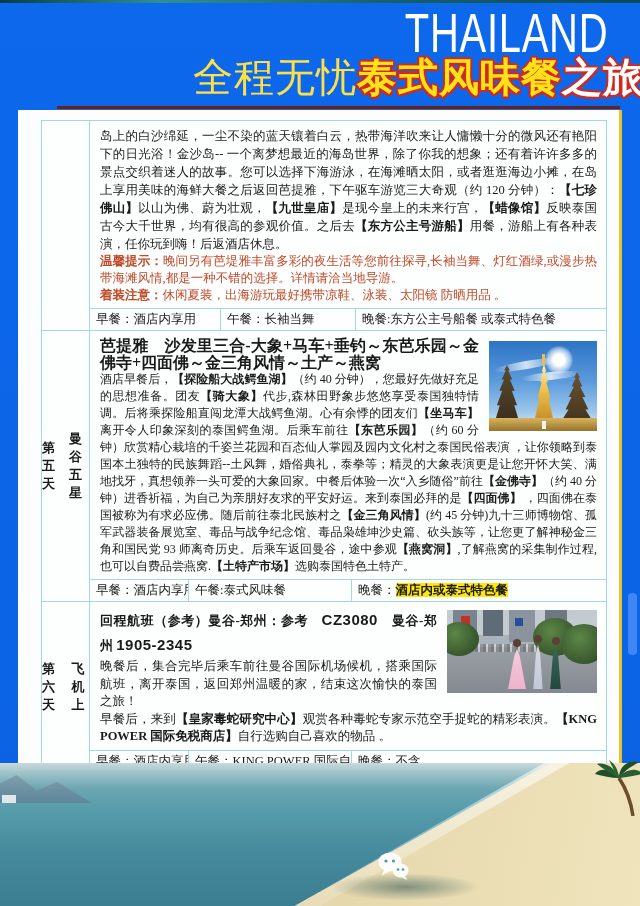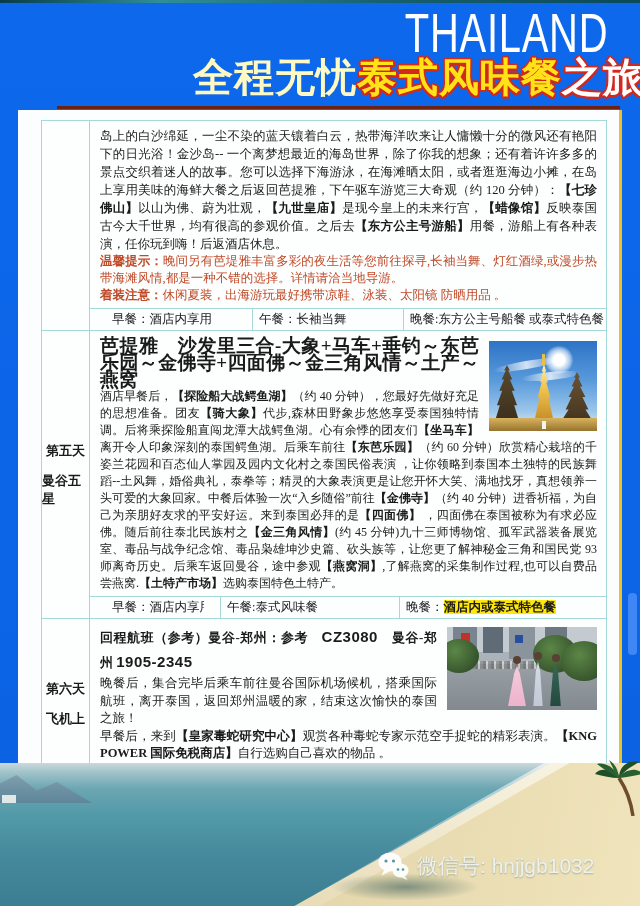--- a/index.html
+++ b/index.html
@@ -4,43 +4,43 @@
 <style>
   html,body{margin:0;padding:0;}
   .page{position:relative;width:640px;height:906px;overflow:hidden;background:#0b66ea;font-family:"Liberation Serif",serif;}
   .bg-blue{position:absolute;left:0;top:0;width:640px;height:763px;background:linear-gradient(180deg,var(--accent-blue,#0d68ec),#0b63e4);}
   .top-strip{position:absolute;left:0;top:0;width:640px;height:3px;background:linear-gradient(90deg,#083c4a,#2f8f96 25%,#17606e 60%,#0a4a5a);}
 
   
   .hdr{position:absolute;left:4px;top:4px;width:640px;text-align:right;color:#fff;}
   .brand{display:inline-block;font-family:"Liberation Sans",sans-serif;font-weight:400;font-size:54px;line-height:56px;transform:scale(.74,1.04);letter-spacing:1px;}
   .title-line{margin-top:-6px;font-family:"Liberation Sans",sans-serif;font-size:40px;line-height:46px;letter-spacing:1px;white-space:nowrap;}
-  .t-prefix{font-weight:700;color:#fef9c3;margin-left:43px;}
+  .t-prefix{font-weight:400;color:#fde047;margin-left:43px;}
   .t-hl{font-weight:700;color:var(--title-yellow,#ffe218);}
   .t-suffix{font-weight:700;color:#ffffff;}
   .stroke-red{text-shadow:2px 0 0 var(--title-stroke-red,#d3281c),-2px 0 0 var(--title-stroke-red,#d3281c),0 2px 0 var(--title-stroke-red,#d3281c),0 -2px 0 var(--title-stroke-red,#d3281c),1.5px 1.5px 0 var(--title-stroke-red,#d3281c),-1.5px -1.5px 0 var(--title-stroke-red,#d3281c),1.5px -1.5px 0 var(--title-stroke-red,#d3281c),-1.5px 1.5px 0 var(--title-stroke-red,#d3281c);}
   .red-line{position:absolute;left:57px;top:106px;width:563px;height:3px;background:#6e2012;}
 
   
   .card{position:absolute;left:18px;top:110px;width:601px;height:723px;background:#fcfdfe;border-right:3px solid var(--card-trim-yellow,#e8c428);}
   .itable{position:absolute;left:23px;top:10px;width:564px;border:1px solid var(--table-border,#a5d8d8);color:#1a1a1a;background:#fdfefe;}
   .trow{display:flex;border-top:1px solid var(--table-border,#a5d8d8);}
   .trow:first-child{border-top:none;}
-  .day-cell{flex:0 0 47px;width:47px;border-right:1px solid var(--table-border,#a5d8d8);display:flex;flex-direction:column;justify-content:center;align-items:center;gap:12px;font-size:13px;font-weight:bold;}
+  .day-cell{flex:0 0 47px;width:47px;border-right:1px solid var(--table-border,#a5d8d8);display:flex;justify-content:center;align-items:center;gap:12px;font-size:13px;font-weight:bold;}
   .content-cell{flex:1;display:flex;flex-direction:column;min-width:0;}
   .desc{padding:6px 9px 4px 10px;font-size:12.5px;line-height:18px;text-align:justify;}
   .para{margin:0;}
-  .para.title{font-size:19px;}
+  .para.title{font-size:16px;}
   .para.notice{color:var(--notice-red,#c04a28);line-height:17px;}
   .para.flight{font-weight:bold;font-size:13px;line-height:24px;}
   .seg-b{font-weight:bold;}
   .seg-hl{background:var(--highlight-yellow,#ffe70a);}
   .seg-big{font-family:"Liberation Sans",sans-serif;font-size:15px;letter-spacing:.5px;}
   .meal-row{display:flex;border-top:1px solid var(--table-border,#a5d8d8);font-size:12.5px;line-height:19px;min-height:20px;margin-top:auto;}
-  .meal-cell{padding:1px 6px;white-space:nowrap;overflow:hidden;margin-left:16px;}
+  .meal-cell{padding:1px 6px;white-space:nowrap;overflow:hidden;}
   .meal-cell + .meal-cell{border-left:1px solid var(--table-border,#a5d8d8);}
   .row-0 .desc{min-height:146px;}
   .row-1 .desc{min-height:228px;font-size:12px;line-height:17px;}
   .row-2 .desc{min-height:126px;line-height:17.5px;}
   .row-0 .meal-cell:nth-child(1){flex:0 0 118px;}
   .row-0 .meal-cell:nth-child(2){flex:0 0 122px;}
   .row-1 .meal-cell:nth-child(1),.row-2 .meal-cell:nth-child(1){flex:0 0 86px;}
   .row-1 .meal-cell:nth-child(2),.row-2 .meal-cell:nth-child(2){flex:0 0 150px;}
   .meal-cell:last-child{flex:1;}
 
@@ -220,16 +220,15 @@
     <svg width="31" height="28" viewBox="0 0 31 28">
       <ellipse cx="12" cy="10" rx="11.5" ry="9.5" fill="#ffffff"></ellipse>
       <path d="M6 18 L3.5 23.5 L11.5 19.5 Z" fill="#ffffff"></path>
       <circle cx="8" cy="9" r="1.6" fill="#4a93a4"></circle>
       <circle cx="15.5" cy="9" r="1.6" fill="#4a93a4"></circle>
       <ellipse cx="22.5" cy="18.5" rx="8" ry="7" fill="#ffffff"></ellipse>
       <path d="M27 24.5 L29.5 28 L23.5 25.5 Z" fill="#ffffff"></path>
       <circle cx="20" cy="17.5" r="1.3" fill="#4a93a4"></circle>
       <circle cx="25" cy="17.5" r="1.3" fill="#4a93a4"></circle>
     </svg>
-    <span class="wc-text">微信号: hnjjgb1032</span>
   </footer>
 
 </div>
 
 </body></html>

